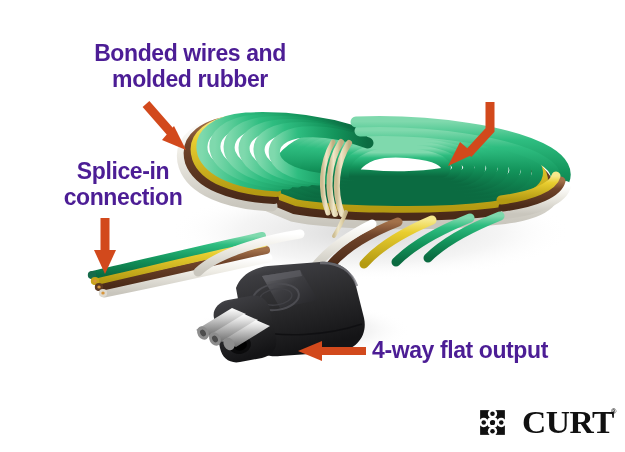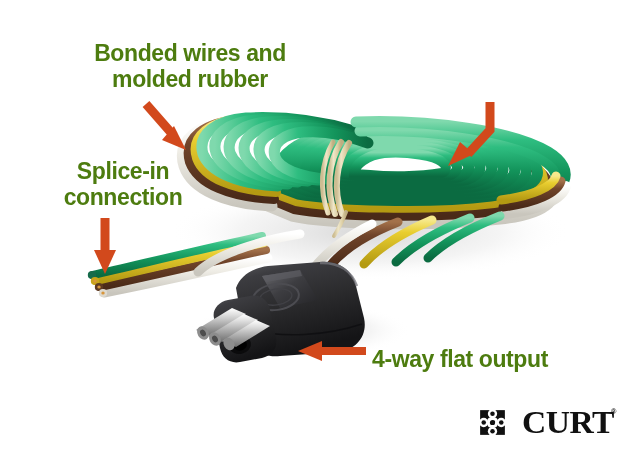--- a/index.html
+++ b/index.html
@@ -16,35 +16,35 @@
     position: relative;
     width: 625px;
     height: 452px;
     background: #ffffff;
     overflow: hidden;
   }
 
   
   .callout {
     position: absolute;
-    color: #4d7c0f;
+    color: #4c1d95;
     font-family: "Liberation Sans", sans-serif;
     font-weight: bold;
     font-size: 23px;
     line-height: 1.15;
     letter-spacing: -0.4px;
     text-align: center;
     white-space: pre-line;
     z-index: 40;
   }
 
   #callout-bonded  { left: 62px;  top: 40px;  width: 256px; }
   #callout-twowire { left: 388px; top: 40px;  width: 226px; }
   #callout-splice  { left: 42px;  top: 158px; width: 162px; }
-  #callout-output  { left: 372px; top: 337px; width: 230px; text-align: left; margin-top: 9px; }
+  #callout-output  { left: 372px; top: 337px; width: 230px; text-align: left; }
 
   
   .arrow-svg {
     position: absolute;
     z-index: 45;
     overflow: visible;
   }
   #arrow-bonded  { left: 140px; top: 100px; }
   #arrow-twowire { left: 440px; top: 100px; }
   #arrow-splice  { left: 93px;  top: 216px; }

